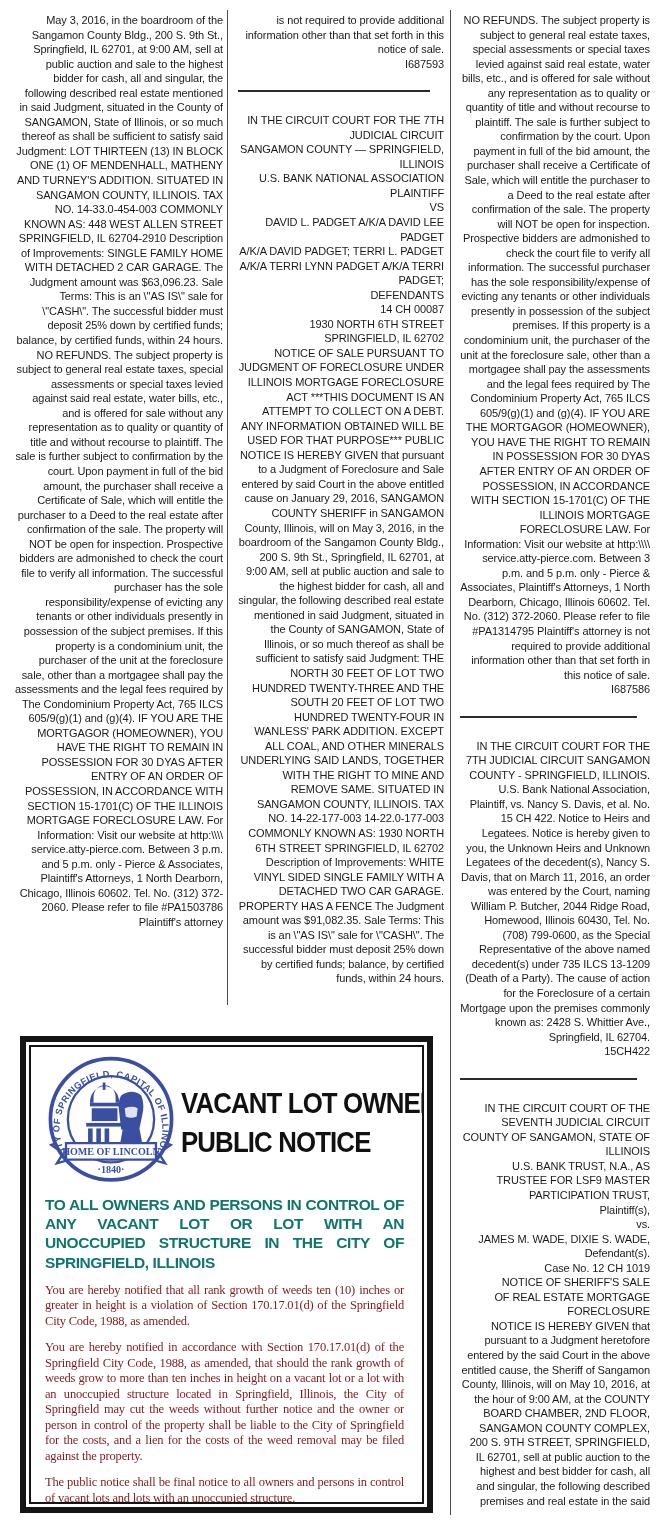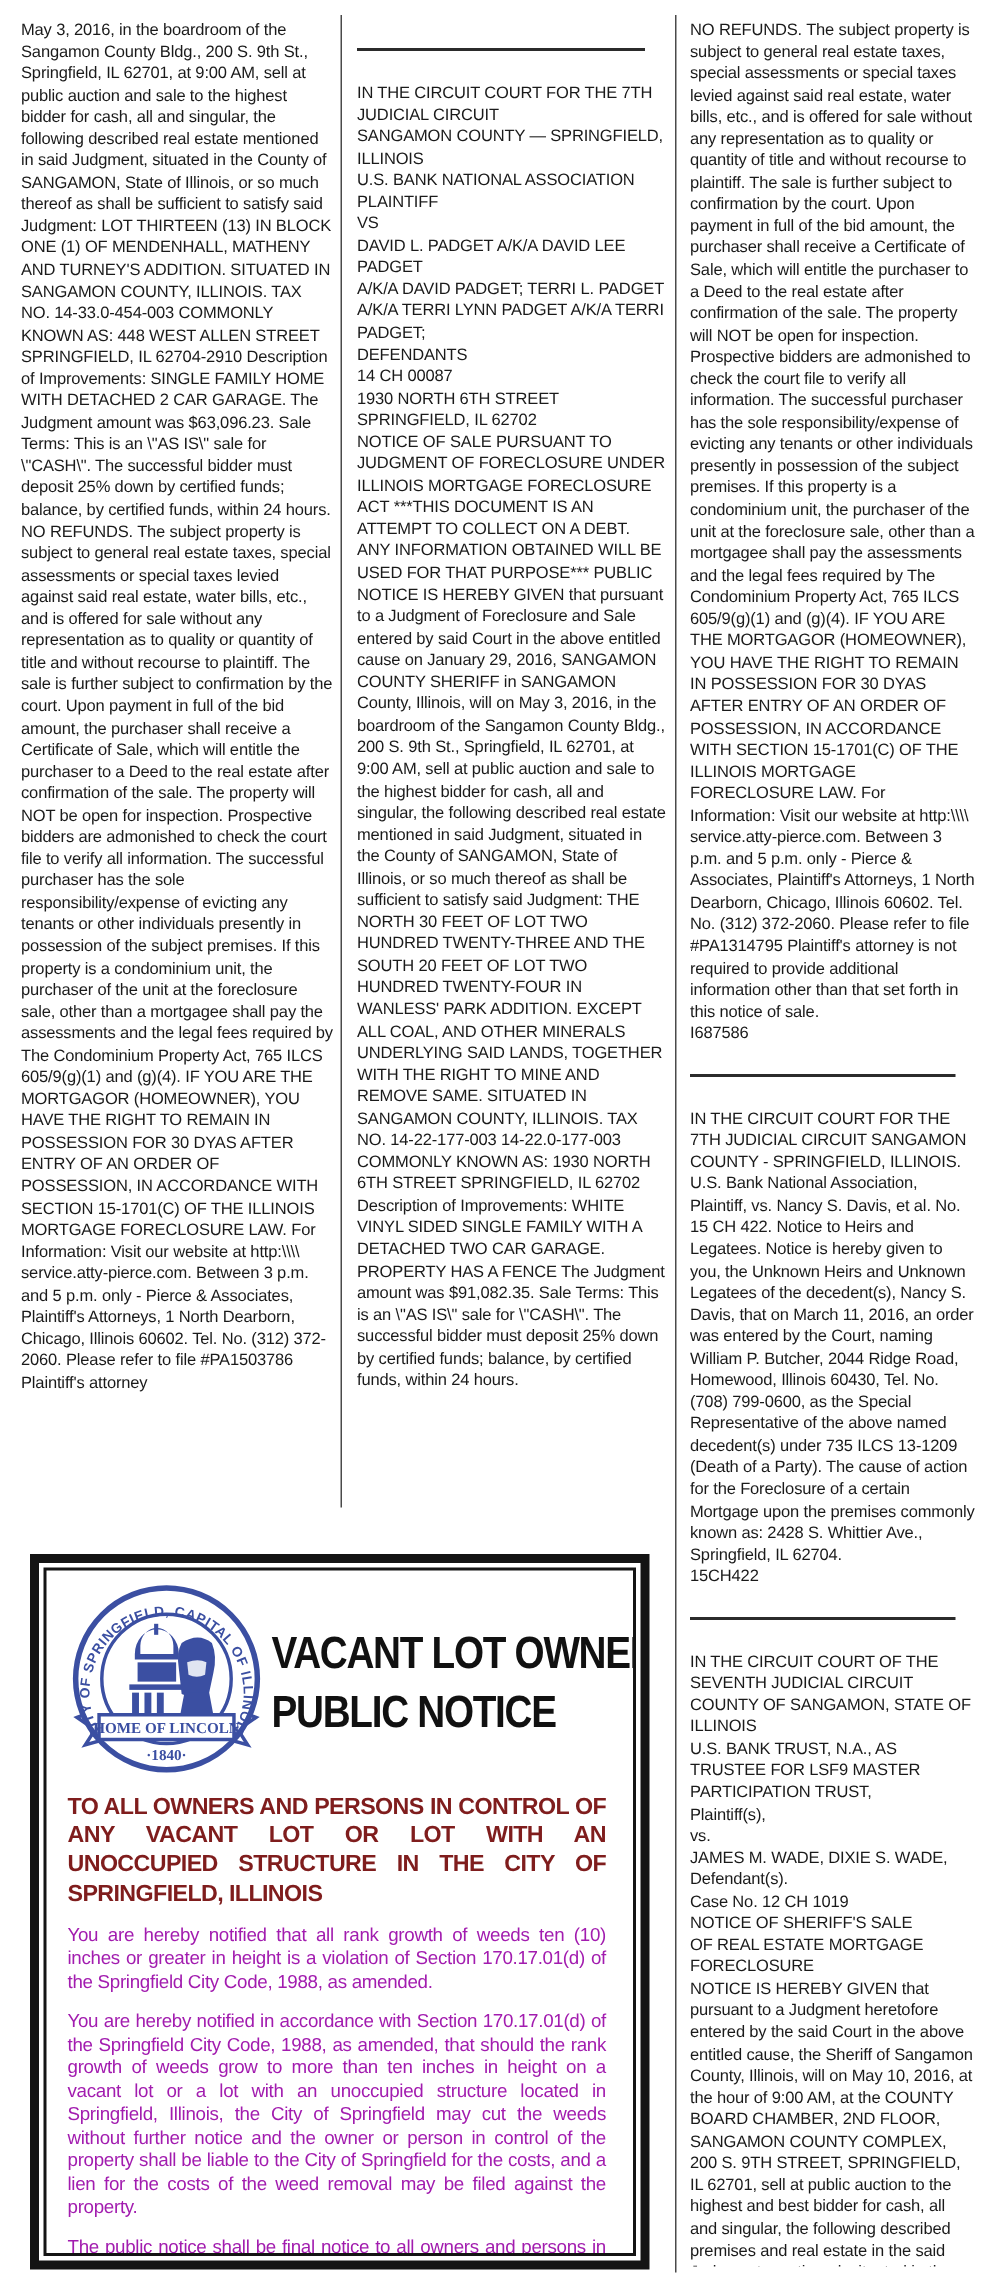--- a/index.html
+++ b/index.html
@@ -1,21 +1,21 @@
 <!DOCTYPE html>
 <html><head>
 <meta charset="utf-8">
 <style>
   html,body { margin:0; padding:0; background:#ffffff; }
   .page {
     position:relative; width:658px; height:1521px; background:#ffffff;
     font-family:"Liberation Sans", sans-serif; color:#1a1a1a; overflow:hidden;
   }
   .col { position:absolute; top:13px; font-size:11px; line-height:14.55px; letter-spacing:-0.1px; }
-  .col p.notice { margin:0; white-space:pre-wrap; text-align:left; }
+  .col p.notice { margin:0; white-space:pre-wrap; text-align:right; }
   .col-1 { left:14px;  width:209px; height:1005px; overflow:hidden; }
   .col-2 { left:238px; width:206px; height:1005px; overflow:hidden; }
   .col-3 { left:460px; width:190px; height:1498px; overflow:hidden; }
   .vrule { position:absolute; width:1px; background:#4a4a4a; top:10px; }
   .vrule-1 { left:227px; height:995px; }
   .vrule-2 { left:450px; height:1505px; }
   .hrule { height:2px; background:#2b2b2b; width:93%; margin:19px 0 21px 0; }
 
   .ad {
     position:absolute; left:20px; top:1036px; width:413px; height:477px;
@@ -26,40 +26,42 @@
     padding:8px 18px 6px 14px; color:#000; overflow:hidden;
   }
   .ad-top { display:flex; align-items:center; }
   .headline {
     margin-left:4px; font-weight:bold; font-size:30px; line-height:1.3;
     letter-spacing:-1px; transform:scaleX(0.86); transform-origin:left center;
     white-space:nowrap; color:#111;
   }
   .subhead {
     font-weight:bold; font-size:15.5px; line-height:1.24; text-align:justify;
-    margin-top:6px; letter-spacing:-0.4px; color:#7f1d1d; white-space:pre-wrap;
+    margin-top:6px; letter-spacing:-0.4px; color:#0f766e; white-space:pre-wrap;
   }
   .ad p.adbody {
     font-size:12.5px; line-height:15.5px; text-align:justify;
-    margin:11px 0 0 0; letter-spacing:-0.2px; color:#a21caf;
+    margin:11px 0 0 0; letter-spacing:-0.2px; color:#7f1d1d;font-family:Liberation Serif, serif;
   }
   .seal { flex:0 0 auto; }
 </style>
 </head>
 <body>
 
 <div class="page">
 
   <div class="col col-1">
     <p class="notice">May 3, 2016, in the boardroom of the Sangamon County Bldg., 200 S. 9th St., Springfield, IL 62701, at 9:00 AM, sell at public auction and sale to the highest bidder for cash, all and singular, the following described real estate mentioned in said Judgment, situated in the County of SANGAMON, State of Illinois, or so much thereof as shall be sufficient to satisfy said Judgment: LOT THIRTEEN (13) IN BLOCK ONE (1) OF MENDENHALL, MATHENY AND TURNEY'S ADDITION. SITUATED IN SANGAMON COUNTY, ILLINOIS. TAX NO. 14-33.0-454-003 COMMONLY KNOWN AS: 448 WEST ALLEN STREET SPRINGFIELD, IL 62704-2910 Description of Improvements: SINGLE FAMILY HOME WITH DETACHED 2 CAR GARAGE. The Judgment amount was $63,096.23. Sale Terms: This is an \"AS IS\" sale for \"CASH\". The successful bidder must deposit 25% down by certified funds; balance, by certified funds, within 24 hours. NO REFUNDS. The subject property is subject to general real estate taxes, special assessments or special taxes levied against said real estate, water bills, etc., and is offered for sale without any representation as to quality or quantity of title and without recourse to plaintiff. The sale is further subject to confirmation by the court. Upon payment in full of the bid amount, the purchaser shall receive a Certificate of Sale, which will entitle the purchaser to a Deed to the real estate after confirmation of the sale. The property will NOT be open for inspection. Prospective bidders are admonished to check the court file to verify all information. The successful purchaser has the sole responsibility/expense of evicting any tenants or other individuals presently in possession of the subject premises. If this property is a condominium unit, the purchaser of the unit at the foreclosure sale, other than a mortgagee shall pay the assessments and the legal fees required by The Condominium Property Act, 765 ILCS 605/9(g)(1) and (g)(4). IF YOU ARE THE MORTGAGOR (HOMEOWNER), YOU HAVE THE RIGHT TO REMAIN IN POSSESSION FOR 30 DYAS AFTER ENTRY OF AN ORDER OF POSSESSION, IN ACCORDANCE WITH SECTION 15-1701(C) OF THE ILLINOIS MORTGAGE FORECLOSURE LAW. For Information: Visit our website at http:\\\\ service.atty-pierce.com. Between 3 p.m. and 5 p.m. only - Pierce &amp; Associates, Plaintiff's Attorneys, 1 North Dearborn, Chicago, Illinois 60602. Tel. No. (312) 372-2060. Please refer to file #PA1503786 Plaintiff's attorney</p>
   </div>
 
   <div class="vrule vrule-1"></div>
 
   <div class="col col-2">
+    <p class="notice">is not required to provide additional information other than that set forth in this notice of sale.
+I687593</p>
     <div class="hrule"></div>
     <p class="notice">IN THE CIRCUIT COURT FOR THE 7TH JUDICIAL CIRCUIT
 SANGAMON COUNTY — SPRINGFIELD, ILLINOIS
 U.S. BANK NATIONAL ASSOCIATION
 PLAINTIFF
 VS
 DAVID L. PADGET A/K/A DAVID LEE PADGET
 A/K/A DAVID PADGET; TERRI L. PADGET A/K/A TERRI LYNN PADGET A/K/A TERRI PADGET;
 DEFENDANTS
 14 CH 00087

